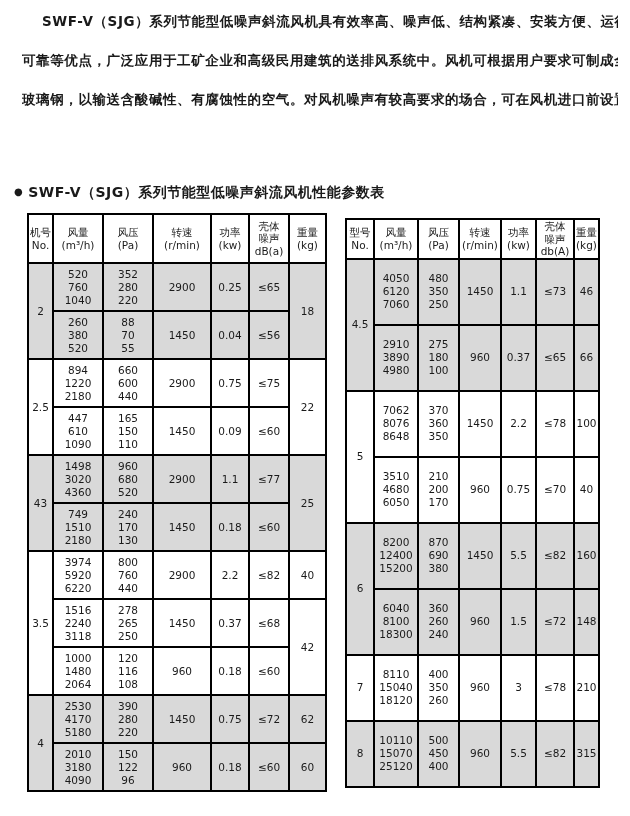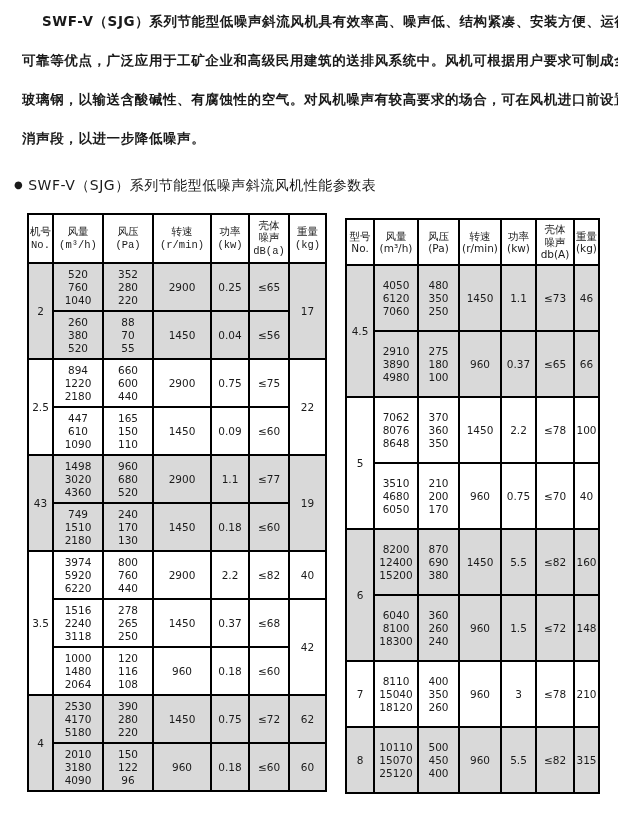--- a/index.html
+++ b/index.html
@@ -1,46 +1,45 @@
 <!DOCTYPE html>
 <html><head>
 <meta charset="utf-8">
 <style>
   html,body{margin:0;padding:0;background:#ffffff;}
   .page{position:relative;width:630px;height:816px;background:#ffffff;overflow:hidden;
         font-family:"DejaVu Sans",sans-serif;color:#1a1a1a;}
   .para{position:absolute;left:22px;top:2px;width:596px;font-weight:bold;font-size:13.5px;letter-spacing:0.6px;}
   .para .line{height:39px;line-height:39px;white-space:nowrap;overflow:hidden;}
   .para .indent{text-indent:20px;}
-  .sec-title{position:absolute;left:14px;top:177px;font-weight:normal;font-size:14px;
+  .sec-title{position:absolute;left:14px;top:184px;font-weight:bold;font-size:14px;
              letter-spacing:0.5px;white-space:nowrap;}
   .bullet{font-size:10px;vertical-align:2px;margin-right:5px;}
   table.ptable{border-collapse:collapse;table-layout:fixed;position:absolute;background:#fff;}
   .ptable th,.ptable td{border:2px solid #000;text-align:center;vertical-align:middle;padding:0;
       font-weight:normal;white-space:pre-line;font-size:10.5px;line-height:13px;color:#1a1a1a;
       overflow:hidden;}
   .ptable th{line-height:12.5px;}
   .ltable{left:27px;top:213px;width:298px;}
   .rtable{left:345px;top:218px;width:253px;}
-  .ltable tr.hdr{height:49px;font-family:Liberation Mono, monospace;}
-  .rtable tr.hdr{height:46px;}
+  .ltable tr.hdr{height:49px;}
+  .rtable tr.hdr{height:39px;}
   .ltable tr.body{height:48px;}
   .rtable tr.body{height:66px;}
   tr.shade td{background:#d9d9d9;}
 </style>
 </head>
 <body>
 
 <div class="page">
 
   <div class="para">
     <div class="line indent">SWF-V（SJG）系列节能型低噪声斜流风机具有效率高、噪声低、结构紧凑、安装方便、运行</div>
     <div class="line">可靠等优点，广泛应用于工矿企业和高级民用建筑的送排风系统中。风机可根据用户要求可制成全</div>
     <div class="line">玻璃钢，以输送含酸碱性、有腐蚀性的空气。对风机噪声有较高要求的场合，可在风机进口前设置</div>
-    <div class="line">消声段，以进一步降低噪声。</div>
   </div>
 
   <div class="sec-title">
     <span class="bullet">●</span><span>SWF-V（SJG）系列节能型低噪声斜流风机性能参数表</span>
   </div>
 
   <table class="ptable ltable">
     <colgroup>
         <col style="width:25px">
         <col style="width:50px">
@@ -73,21 +72,21 @@
       <td rowspan="2">2</td>
       <td>520
 760
 1040</td>
       <td>352
 280
 220</td>
       <td>2900</td>
       <td>0.25</td>
       <td>≤65</td>
-      <td rowspan="2">17</td>
+      <td rowspan="2">18</td>
     </tr>
     <tr class="body shade">
       <td>260
 380
 520</td>
       <td>88
 70
 55</td>
       <td>1450</td>
       <td>0.04</td>
@@ -123,21 +122,21 @@
       <td rowspan="2">43</td>
       <td>1498
 3020
 4360</td>
       <td>960
 680
 520</td>
       <td>2900</td>
       <td>1.1</td>
       <td>≤77</td>
-      <td rowspan="2">19</td>
+      <td rowspan="2">25</td>
     </tr>
     <tr class="body shade">
       <td>749
 1510
 2180</td>
       <td>240
 170
 130</td>
       <td>1450</td>
       <td>0.18</td>

